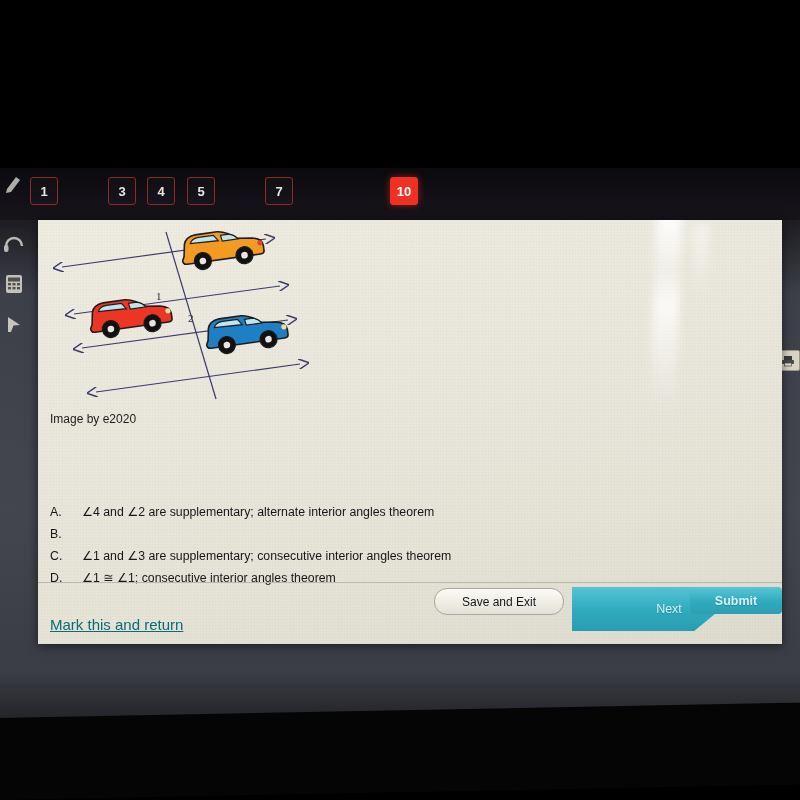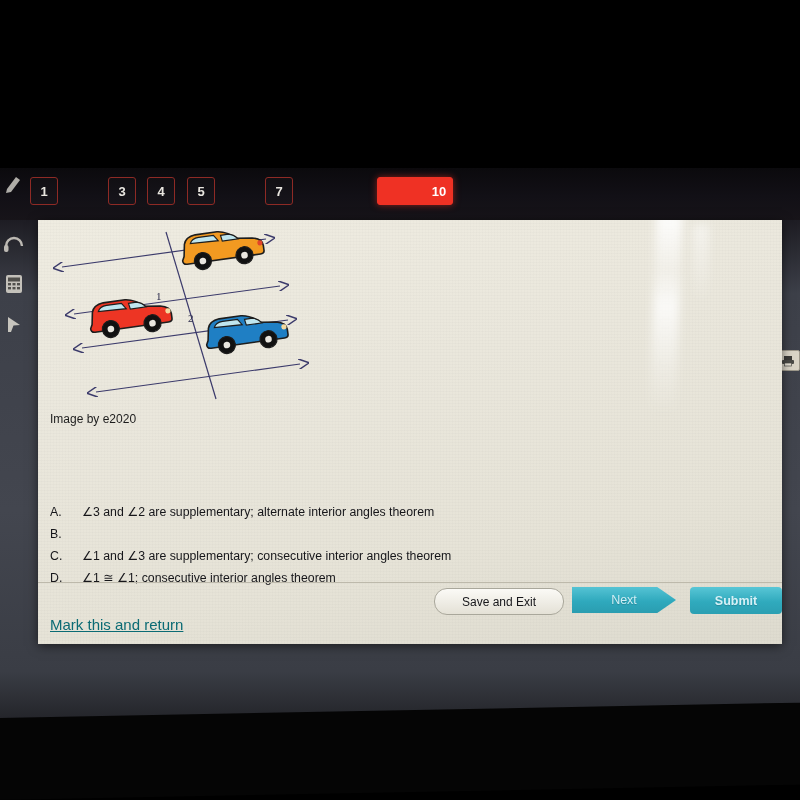--- a/index.html
+++ b/index.html
@@ -107,26 +107,27 @@
     font-size:15px;color:#0b6b74;text-decoration:underline;
   }
   .btn-save{
     position:absolute;left:396px;top:368px;width:128px;height:25px;
     background:linear-gradient(180deg,#fbfaf6,#e4e1d6);
     border:1px solid #a9a79b;border-radius:13px;
     font-size:12px;color:#16161a;
     display:flex;align-items:center;justify-content:center;
   }
   .btn-next{
-    position:absolute;left:534px;top:367px;width:104px;height:26px;
+    position:absolute;left:534px;top:367px;width:104px;height:44px;
     background:linear-gradient(180deg,#55c3d4 0%,#2fa9bd 55%,#2a9db0 100%);
     color:#cfeef5;font-size:12.5px;
     display:flex;align-items:center;justify-content:center;
     clip-path:polygon(0 0,82% 0,100% 50%,82% 100%,0 100%);
     text-shadow:0 1px 1px rgba(0,0,0,.18);
+    padding-left:45px;
   }
   .btn-submit{
     position:absolute;left:652px;top:367px;width:92px;height:27px;
     background:linear-gradient(180deg,#58c6d6 0%,#30aabd 55%,#2b9fb2 100%);
     color:#d6f1f7;font-size:12.5px;border-radius:4px;
     display:flex;align-items:center;justify-content:center;
     text-shadow:0 1px 1px rgba(0,0,0,.18);
     font-weight:bold;
   }
   .soft{filter:blur(.35px);}
@@ -154,21 +155,21 @@
         <rect x="1" y="5" width="12" height="4" rx="1" fill="#4a4a46"></rect>
         <rect x="3.5" y="8" width="7" height="3" fill="#e5e1d4" stroke="#4a4a46" stroke-width=".7"></rect>
       </svg>
     </div>
 
     <div class="qtab" style="left:30px;">1</div>
     <div class="qtab" style="left:108px;">3</div>
     <div class="qtab" style="left:147px;">4</div>
     <div class="qtab" style="left:187px;">5</div>
     <div class="qtab" style="left:265px;">7</div>
-    <div class="qtab active" style="left:377px;padding-left:48px;">10</div>
+    <div class="qtab active" style="left:390px;">10</div>
   </div>
 
   <div class="tool" style="top:232px;">
     <svg width="24" height="24" viewBox="0 0 24 24">
       <path d="M4 14 a8 8 0 0 1 16 0" fill="none" stroke="#ddd9d0" stroke-width="2.4"></path>
       <rect x="2" y="13" width="4.5" height="7" rx="2" fill="#ddd9d0"></rect>
     </svg>
   </div>
   <div class="tool" style="top:272px;">
     <svg width="24" height="24" viewBox="0 0 24 24">
@@ -250,21 +251,21 @@
         </g>
       </svg>
     </div>
 
     <div class="credit">Image by e2020</div>
 
 
     <div class="choices">
       <div class="choice">
         <span class="choice-letter">A.</span>
-        <span>∠3 and ∠2 are supplementary; alternate interior angles theorem</span>
+        <span>∠4 and ∠2 are supplementary; alternate interior angles theorem</span>
       </div>
       <div class="choice">
         <span class="choice-letter">B.</span>
       </div>
       <div class="choice">
         <span class="choice-letter">C.</span>
         <span>∠1 and ∠3 are supplementary; consecutive interior angles theorem</span>
       </div>
       <div class="choice">
         <span class="choice-letter">D.</span>

